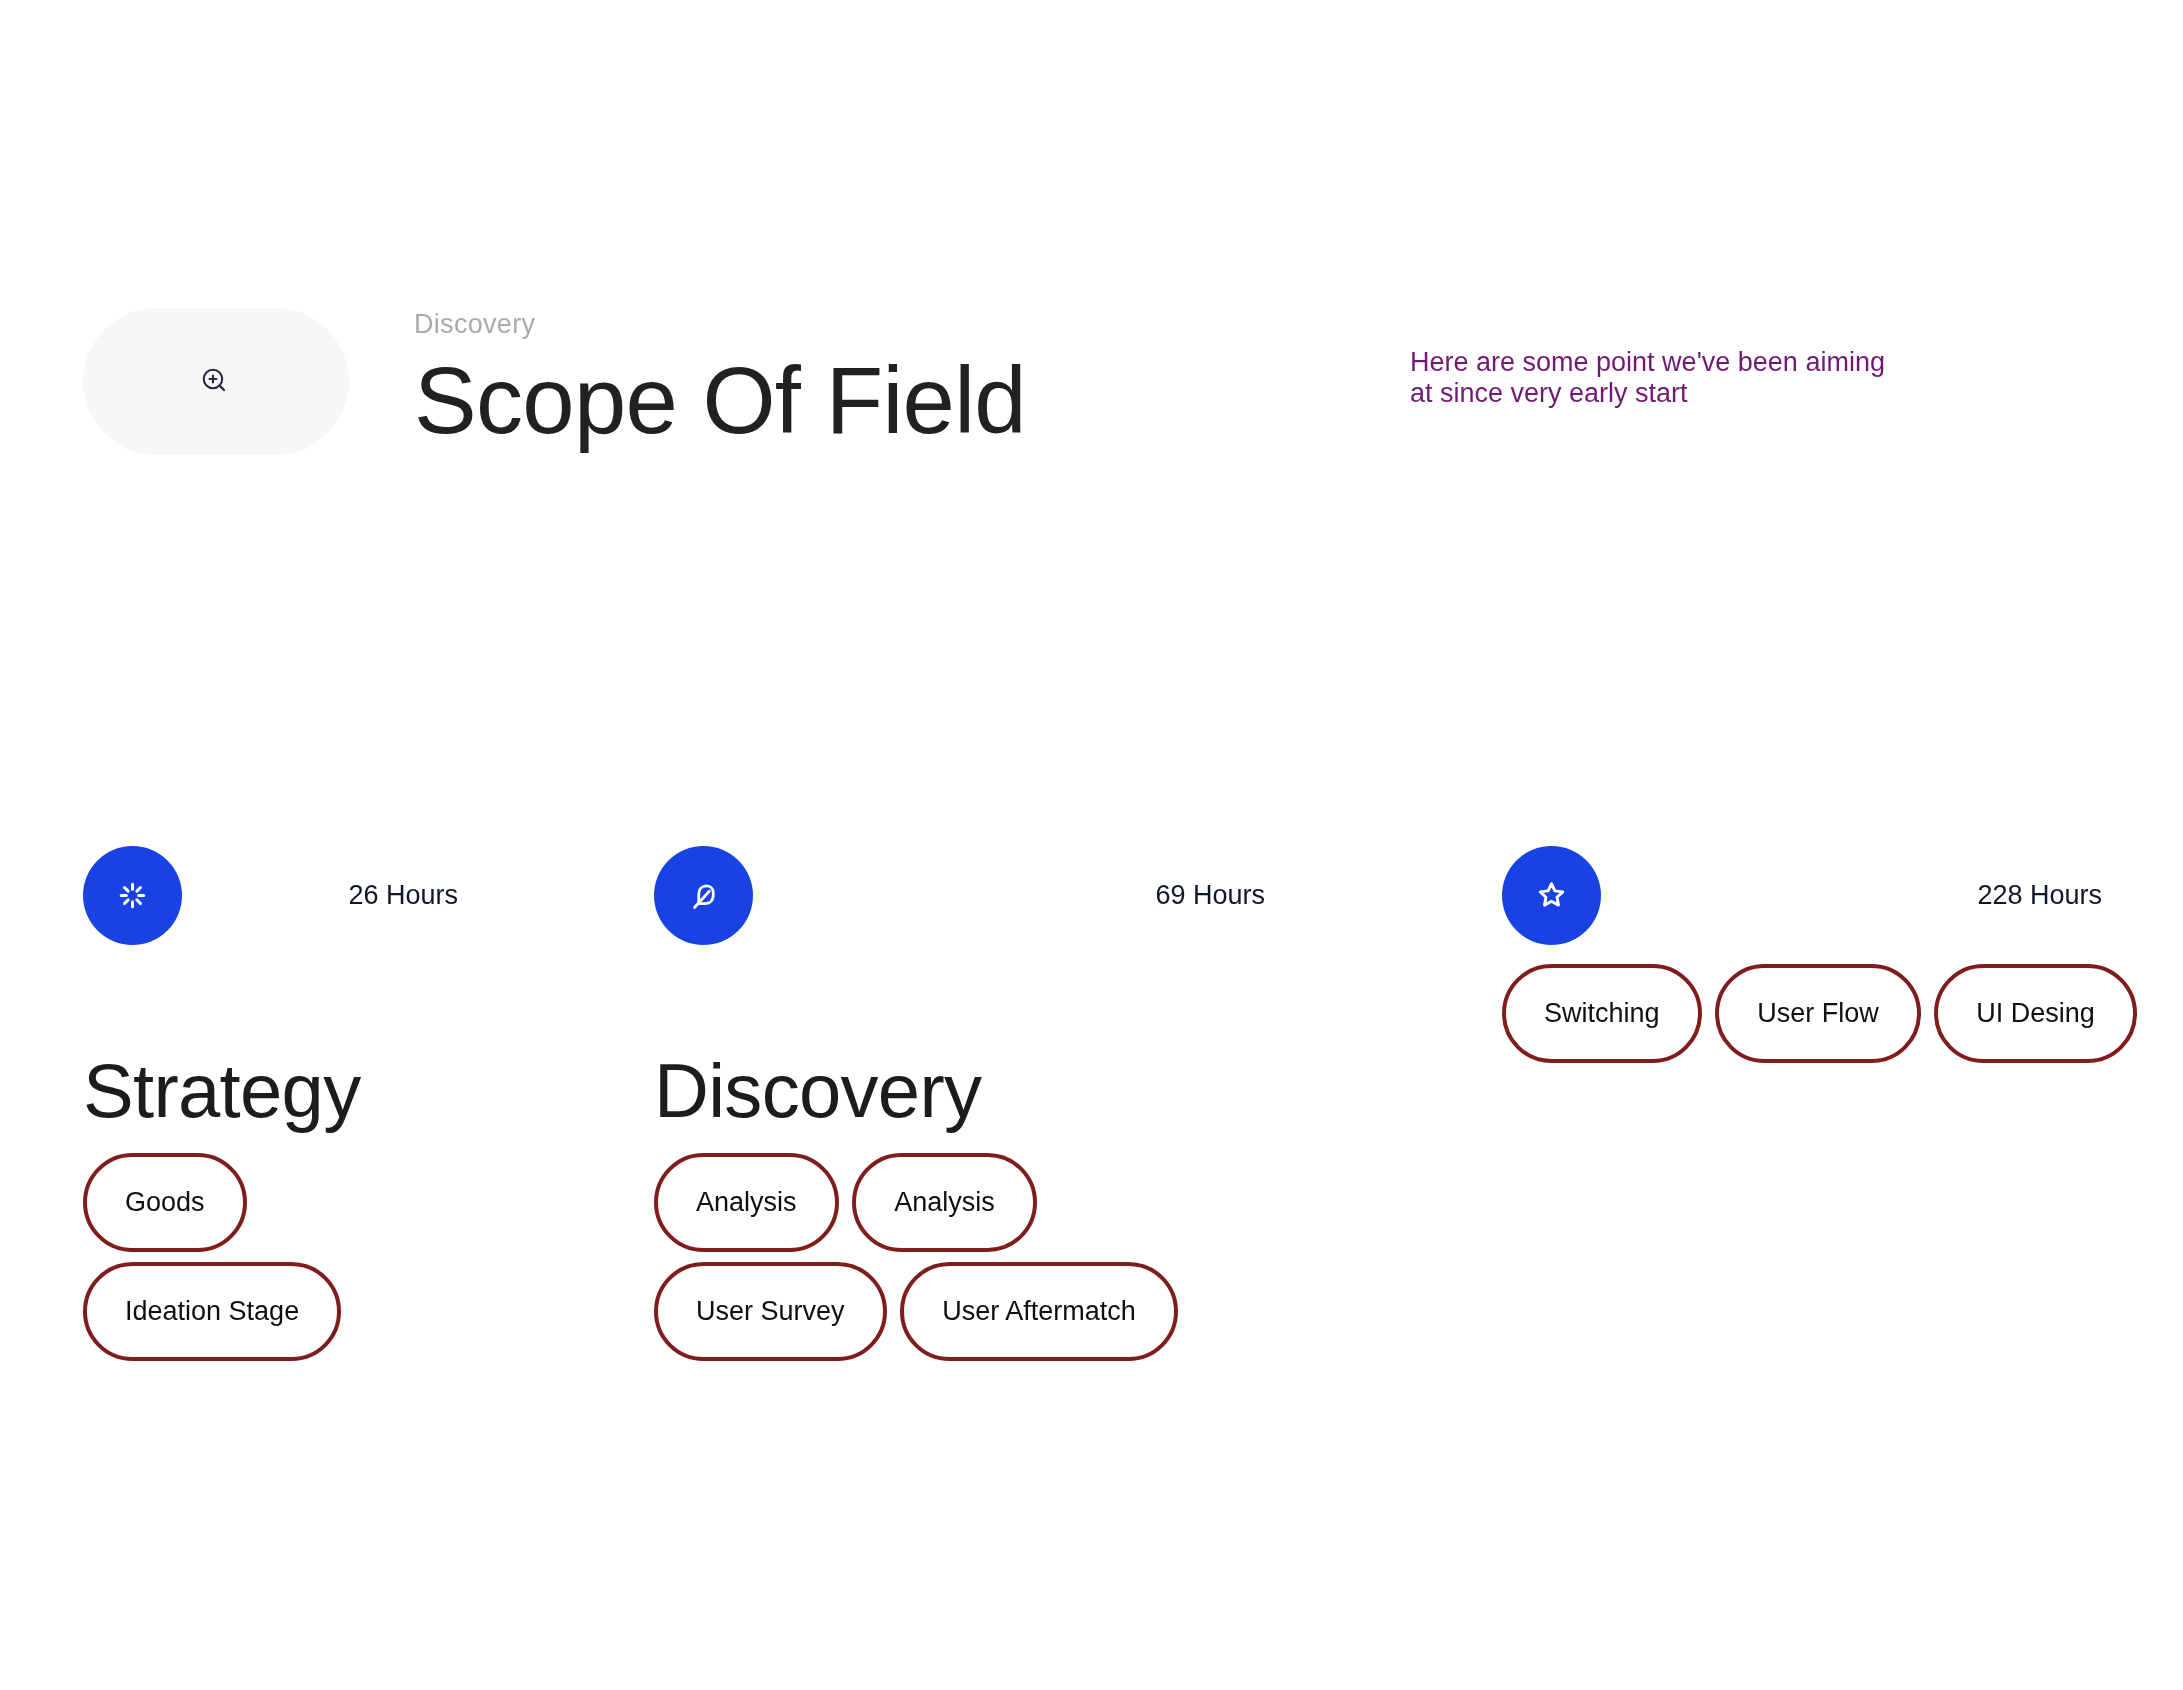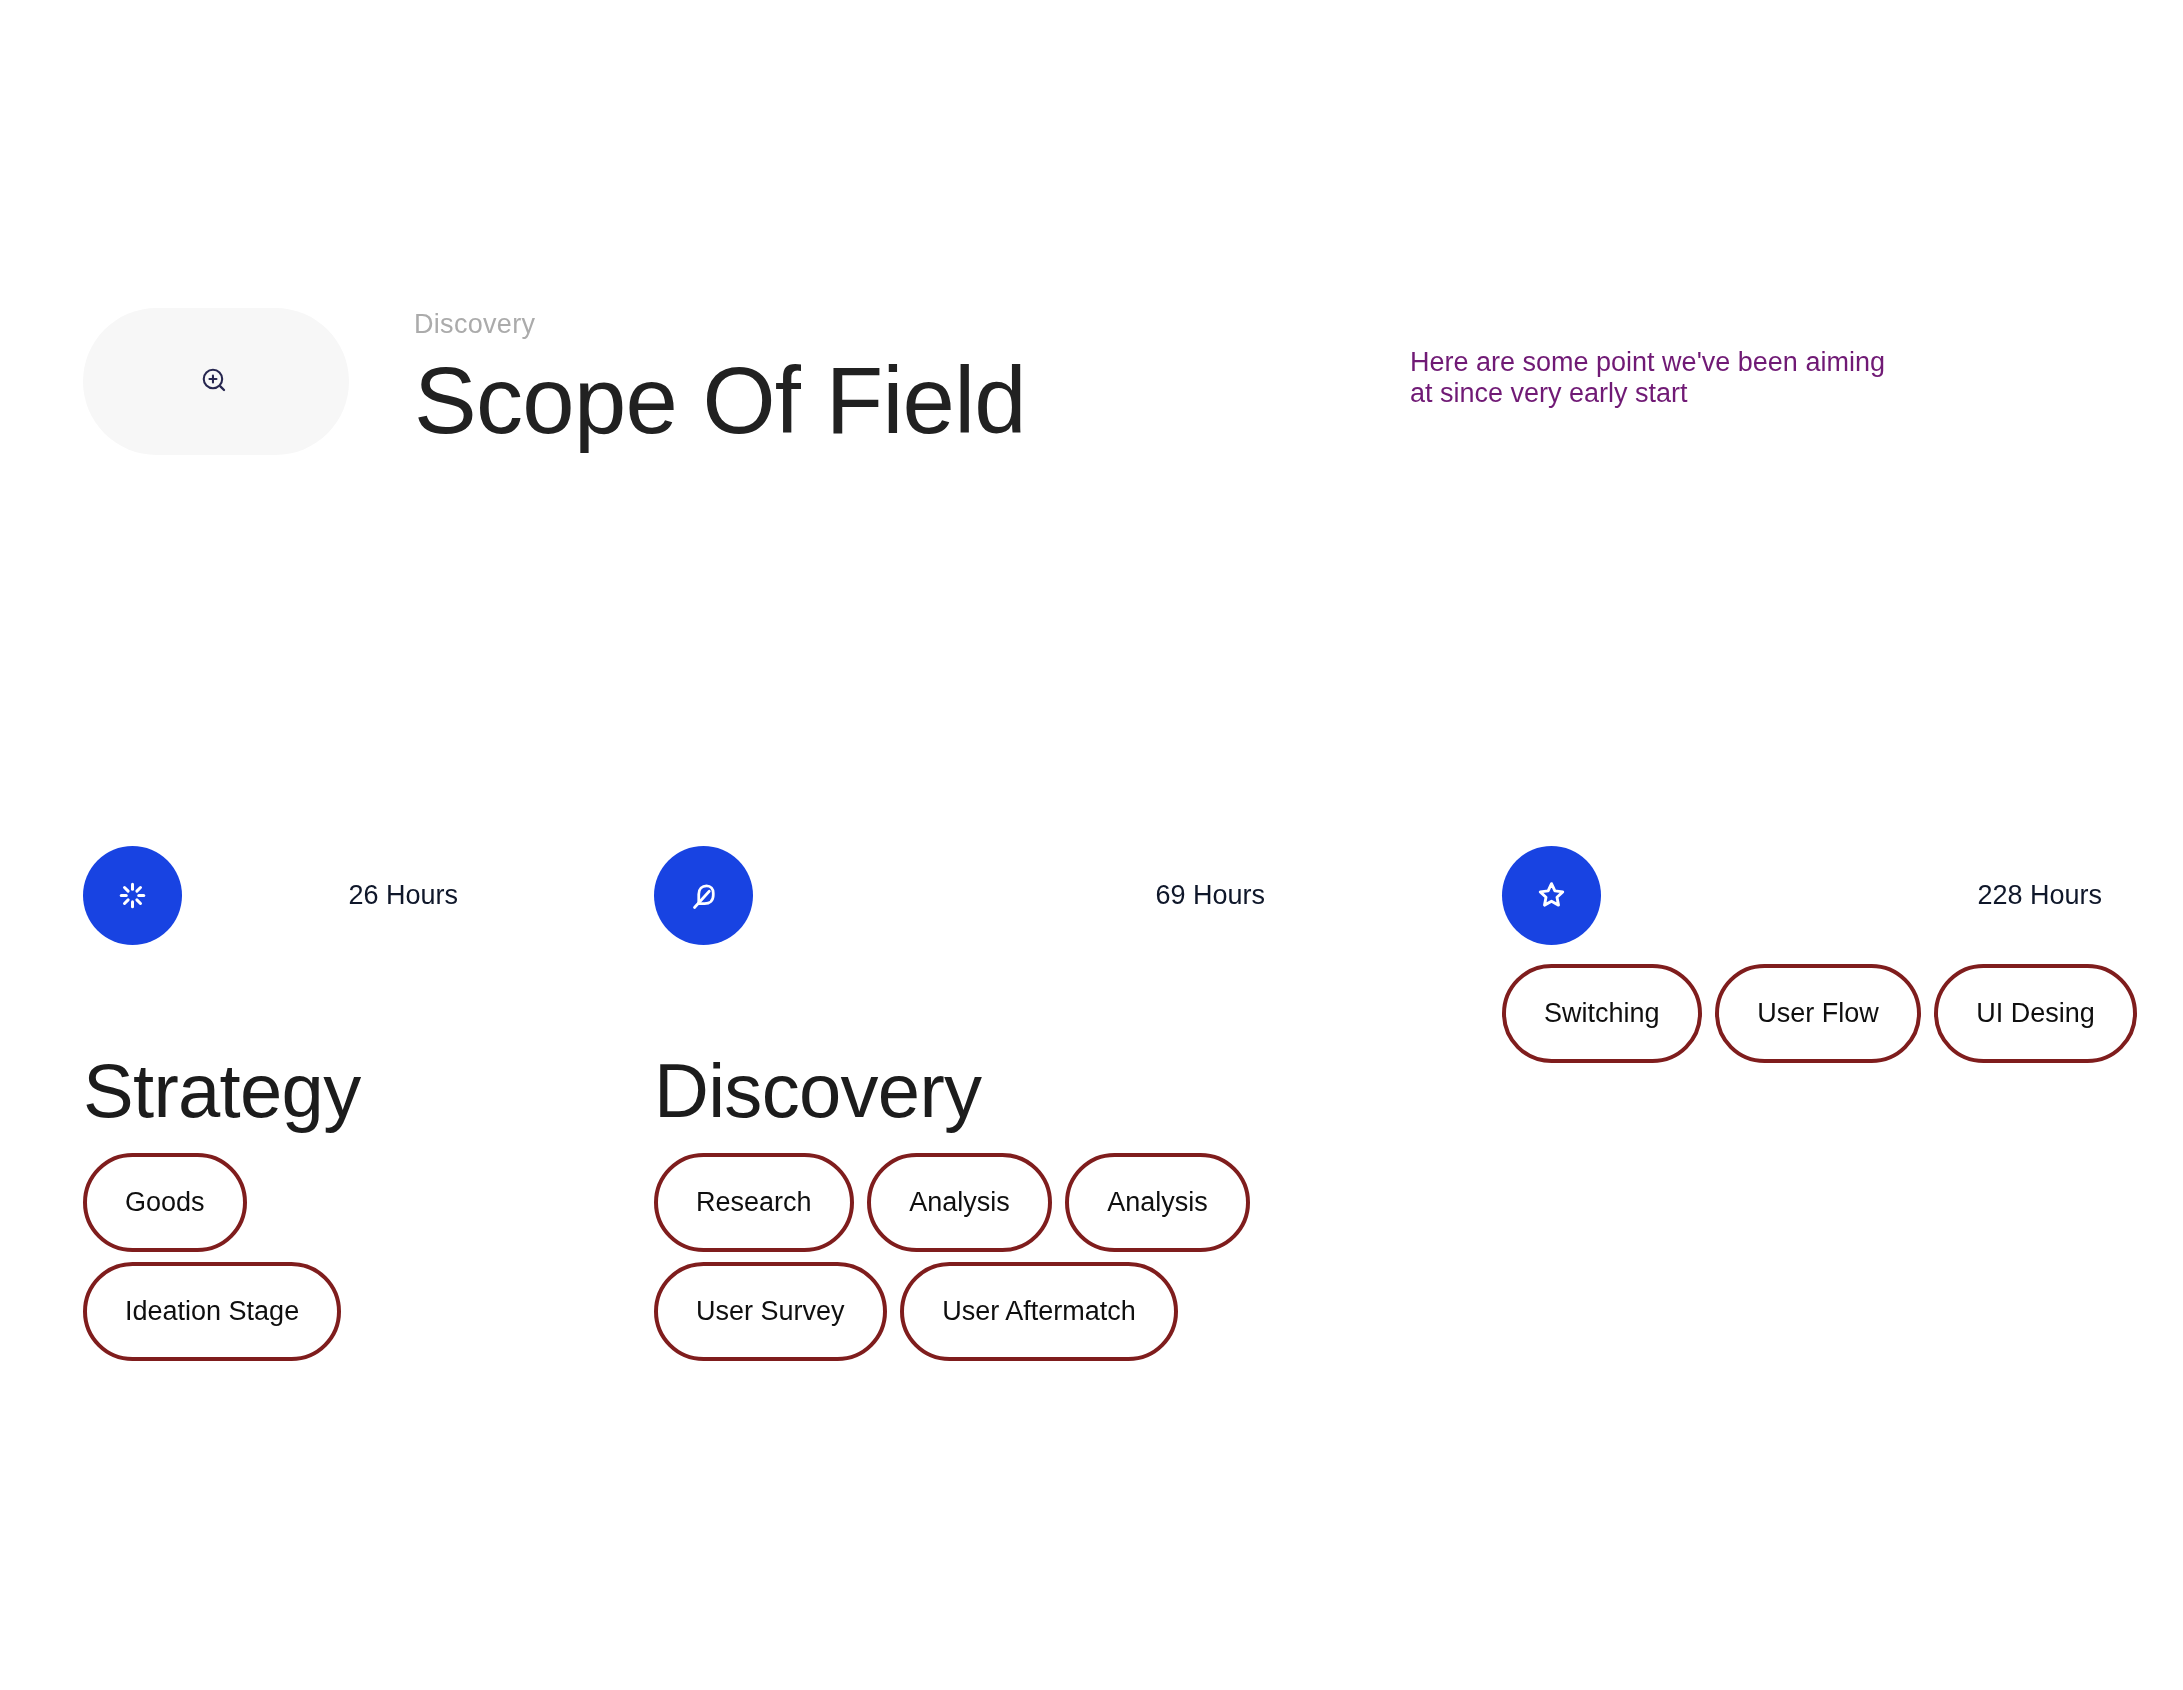--- a/index.html
+++ b/index.html
@@ -111,21 +111,20 @@
             <path d="M10.2 20.5 L10.2 13 C10.2 8.6 13 6.3 16.4 6.3 C19.9 6.3 21.8 8.8 21.8 12 L21.8 13.8 C21.8 18 19 20.5 14.8 20.5 Z"></path>
             <line x1="6.8" y1="23.6" x2="18.6" y2="10.6"></line>
           </svg>
         </span>
       </div>
       <div class="hours">69 Hours</div>
     </div>
     <div class="section-title">Discovery</div>
     <div class="tags">
       <div class="tag-row">
-        <div class="tag">Research</div>
         <div class="tag">Analysis</div>
         <div class="tag">Analysis</div>
       </div>
       <div class="tag-row">
         <div class="tag">User Survey</div>
         <div class="tag">User Aftermatch</div>
       </div>
     </div>
   </div>
 

